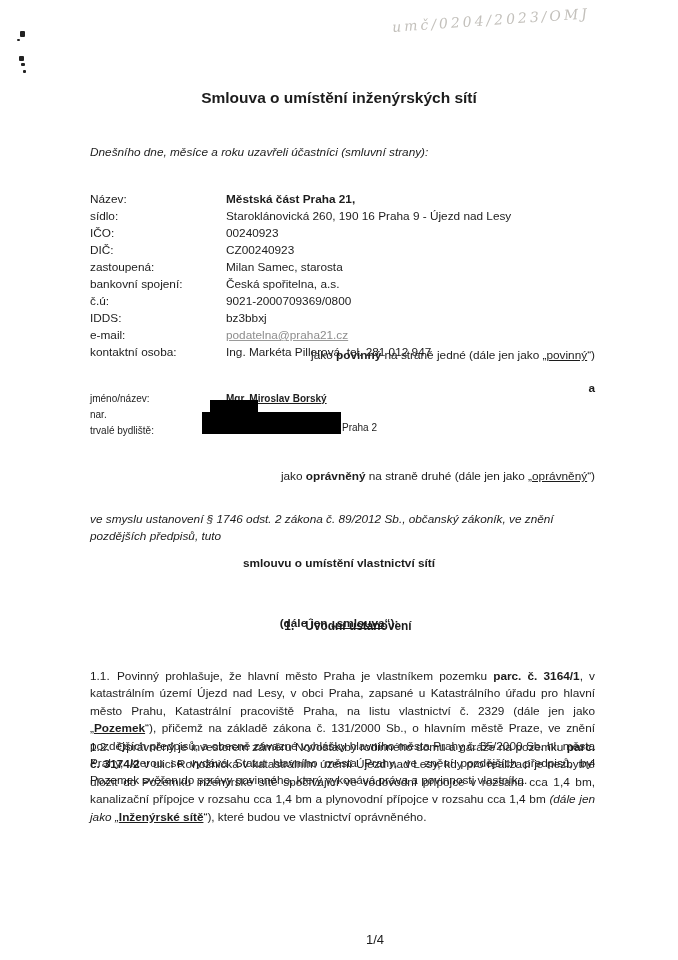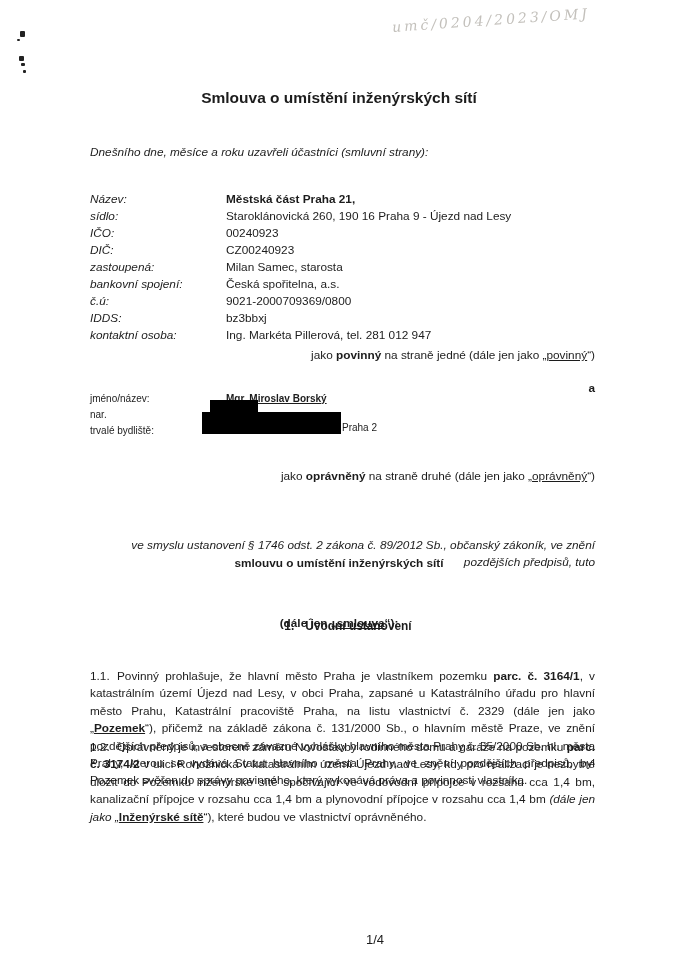--- a/index.html
+++ b/index.html
@@ -17,37 +17,37 @@
     font-family:"DejaVu Serif", serif; font-style:italic;
     font-size:14px; letter-spacing:3px; color:#b9b6b0; opacity:.85;
   }
   .speck { position:absolute; background:#222; border-radius:1px; }
 
   .doc-title { top:89px; font-weight:bold; font-size:15.5px; }
   .intro-line { top:145px; font-style:italic; font-size:11.8px; }
 
   .kv-table { top:191px; font-size:11.8px; }
   .kv-row { height:17px; line-height:17px; white-space:nowrap; }
-  .kv-label { display:inline-block; width:136px;font-style:italic; }
+  .kv-label { display:inline-block; width:136px; }
   .v-bold { font-weight:bold; }
   .v-email { color:#8d8d8d; text-decoration:underline; text-decoration-color:#9a9a9a; }
 
   .role-line { font-size:11.8px;text-align:right; }
   .b { font-weight:bold; }
   .u { text-decoration:underline; }
   .i { font-style:italic; }
 
   .party2 { top:391px; font-size:10px; }
   .p2-row { height:16px; line-height:16px; white-space:nowrap; }
   .p2-label { display:inline-block; width:136px; }
   .name-bold-u { font-weight:bold; text-decoration:underline; }
   .redact { position:absolute; background:#000; }
   .praha2 { position:absolute; left:252px; top:31px; }
 
-  .preamble { top:537px; font-style:italic; font-size:11.8px; text-align:right; line-height:17px; }
+  .preamble { top:511px; font-style:italic; font-size:11.8px; text-align:left; line-height:17px; }
   .contract-line { top:556px; font-weight:bold; font-size:11.8px; }
   .alias-line { top:574px; font-weight:bold; font-size:11.8px;margin-top:42px; }
 
   .section-heading { top:619px; font-weight:bold; font-size:11.9px;text-align:center; }
   .sec-num { display:inline-block; width:32px; }
   .clause { font-size:11.8px; line-height:17.4px; text-align:justify; }
   .clause-num { display:inline-block; width:27px; }
   .clause-11 { top:668px; }
   .clause-12 { top:739px; }
 
@@ -89,20 +89,23 @@
     <div class="kv-row">
       <span class="kv-label">bankovní spojení:</span><span>Česká spořitelna, a.s.</span>
     </div>
     <div class="kv-row">
       <span class="kv-label">č.ú:</span><span>9021-2000709369/0800</span>
     </div>
     <div class="kv-row">
       <span class="kv-label">IDDS:</span><span>bz3bbxj</span>
     </div>
     <div class="kv-row">
+      <span class="kv-label">e-mail:</span><span class="v-email">podatelna@praha21.cz</span>
+    </div>
+    <div class="kv-row">
       <span class="kv-label">kontaktní osoba:</span><span>Ing. Markéta Pillerová, tel. 281 012 947</span>
     </div>
   </div>
 
   <div class="abs margin-block role-line" style="top:348px;">
     <span>jako </span><span class="b">povinný</span><span> na straně jedné (dále jen jako „</span><span class="u">povinný</span><span>“)</span>
   </div>
 
   <div class="abs margin-block role-line b" style="top:381px;">a</div>
 
@@ -120,21 +123,21 @@
     <div class="redact" style="left:112px; top:21px; width:139px; height:22px;"></div>
     <span class="praha2">Praha 2</span>
   </div>
 
   <div class="abs margin-block role-line" style="top:469px;">
     <span>jako </span><span class="b">oprávněný</span><span> na straně druhé (dále jen jako „</span><span class="u">oprávněný</span><span>“)</span>
   </div>
 
   <div class="abs margin-block preamble">ve smyslu ustanovení § 1746 odst. 2 zákona č. 89/2012 Sb., občanský zákoník, ve znění pozdějších předpisů, tuto</div>
 
-  <div class="abs full-center contract-line">smlouvu o umístění inženýrských sítí</div>
+  <div class="abs full-center contract-line">smlouvu o umístění vlastnictví sítí</div>
   <div class="abs full-center alias-line">
     <span>(dále jen „</span><span class="u">smlouva</span><span>“):</span>
   </div>
 
   <div class="abs margin-block section-heading">
     <span class="sec-num">1.</span><span>Úvodní ustanovení</span>
   </div>
 
   <div class="abs margin-block clause clause-11">
     <span class="clause-num">1.1.</span><span>Povinný prohlašuje, že hlavní město Praha je vlastníkem pozemku </span><span class="b">parc. č. 3164/1</span><span>, v katastrálním území Újezd nad Lesy, v obci Praha, zapsané u Katastrálního úřadu pro hlavní město Prahu, Katastrální pracoviště Praha, na listu vlastnictví č. 2329 (dále jen jako „</span><span class="b u">Pozemek</span><span>“), přičemž na základě zákona č. 131/2000 Sb., o hlavním městě Praze, ve znění pozdějších předpisů, a obecně závazné vyhlášky hlavního města Prahy č. 55/2000 Sb. hl. města Prahy, kterou se vydává Statut hlavního města Prahy, ve znění pozdějších předpisů, byl Pozemek svěřen do správy povinného, který vykonává práva a povinnosti vlastníka.</span>

